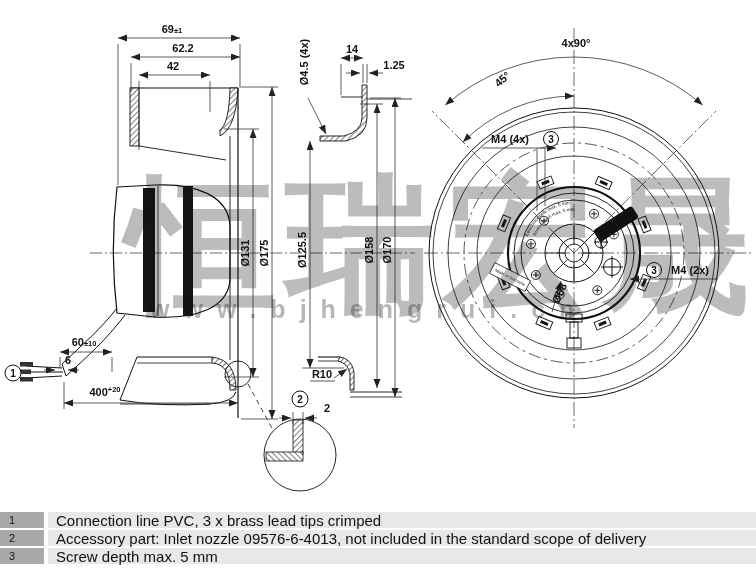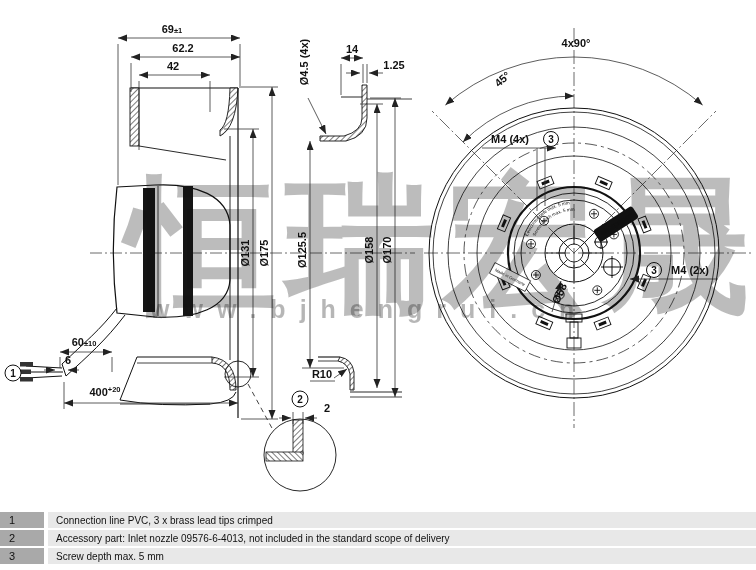--- a/index.html
+++ b/index.html
@@ -6,21 +6,21 @@
   .sheet{position:relative;width:756px;height:570px;background:#fff;overflow:hidden;
          font-family:"Liberation Sans", sans-serif;}
   svg text{font-family:"Liberation Sans", sans-serif;fill:#111;}
   .dim{font-size:11px;font-weight:bold;}
   .dimsm{font-size:7.5px;font-weight:bold;}
   .balloon{font-size:10px;font-weight:bold;}
   .legend-row{position:absolute;left:0;width:756px;height:16px;display:flex;}
   .legend-num{width:44px;background:#a9a9a9;font-size:11px;color:#111;
               display:flex;align-items:center;padding-left:9px;box-sizing:border-box;}
   .legend-gap{width:4px;background:#fff;}
-  .legend-text{flex:1;background:#e8e8e8;font-size:10px;color:#111;
+  .legend-text{flex:1;background:#e8e8e8;font-size:15px;color:#111;
                display:flex;align-items:center;padding-left:8px;text-align:right;}
 </style>
 </head>
 <body>
 
 <div class="sheet">
 
 <svg width="756" height="512" viewBox="0 0 756 512">
   <defs>
     <marker id="ar" markerWidth="10" markerHeight="8" refX="9" refY="3.5" orient="auto-start-reverse" markerUnits="userSpaceOnUse">

